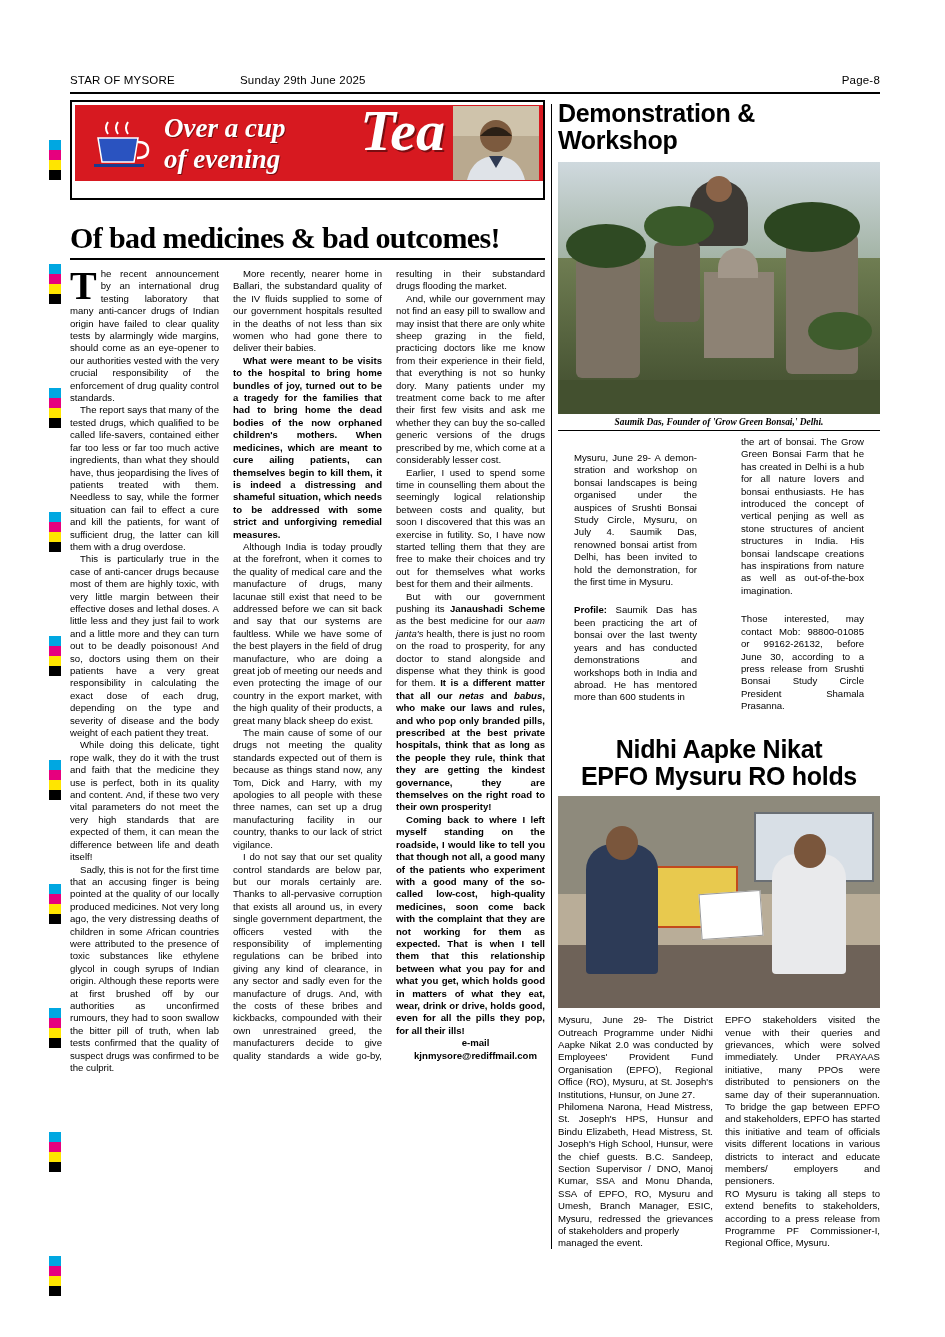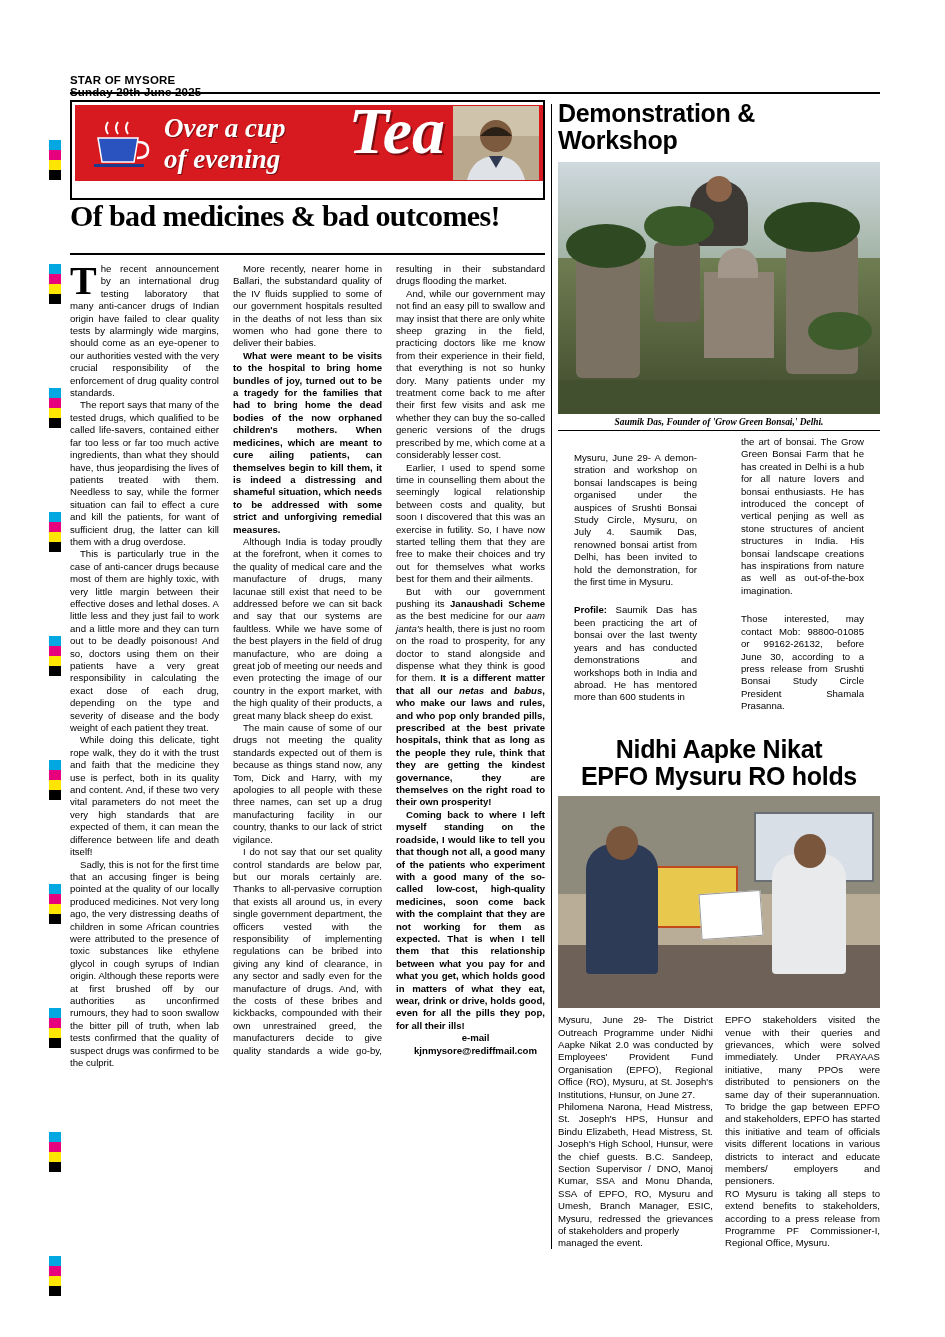--- a/index.html
+++ b/index.html
@@ -22,22 +22,22 @@
   }
 
   
   .regbars { position: absolute; left: 49px; top: 140px; width: 12px; }
   .regblock { width: 12px; margin-bottom: 84px; }
   .regblock span { display: block; width: 12px; height: 10px; }
 
   
   .masthead {
     position: absolute; left: 70px; top: 74px; width: 810px;
-    display: flex; align-items: flex-start;
-    font-size: 11.5px; font-weight: bold; letter-spacing: .2px; flex-direction: column;
+    display: flex; align-items: center;
+    font-size: 11.5px; font-weight: normal; letter-spacing: .2px;
   }
   .masthead .paper { width: 170px; }
   .masthead .date { flex: 1; }
   .masthead .pageno { text-align: right; width: 80px; }
   .rule-top {
     position: absolute; left: 70px; top: 92px; width: 810px; height: 2px;
     background: #000;
   }
 
   
@@ -66,41 +66,41 @@
   }
   .tea-title {
     position: absolute; left: 92px; top: 4px; width: 290px; height: 74px;
     color: #fff; font-family: "Liberation Serif", serif; font-style: italic;
     font-weight: bold; font-size: 27px; line-height: 31px;
     padding-top: 7px; text-shadow: 1px 1px 0 #7a0d11;
   }
   .tea-big {
     position: absolute; right: 98px; top: 0px;
     color: #fff; font-family: "Liberation Serif", serif; font-style: italic;
-    font-weight: bold; font-size: 66px; line-height: 58px;
+    font-weight: bold; font-size: 58px; line-height: 58px;
     text-shadow: 2px 2px 0 #7a0d11;
     text-align: right;
   }
   .tea-photo {
     position: absolute; right: 4px; top: 4px; width: 86px; height: 74px;
     background: #8a7f6b; overflow: hidden;
   }
   .tea-byline {
     position: absolute; left: 0; top: 80px; width: 471px; height: 16px;
     text-align: center; font-family: "Liberation Serif", serif;
     font-style: italic; font-weight: bold; font-size: 11px; padding-top: 18px;
   }
 
   
   .headline {
-    margin-top: 0;
+    margin-top: 22px;
     font-family: "Liberation Serif", serif;
     font-weight: bold; font-size: 30px; line-height: 32px;
     letter-spacing: -0.6px;
-    border-bottom: 2px solid #000; padding-bottom: 21px;
+    border-bottom: 2px solid #000; padding-bottom: 4px;
   }
 
   
   .cols3 {
     margin-top: 8px;
     column-count: 3; column-gap: 14px; column-rule: none;
     width: 475px; height: 1020px;
     font-family: "Liberation Sans", sans-serif;
     font-size: 9.6px; line-height: 12.4px;
     text-align: justify;

